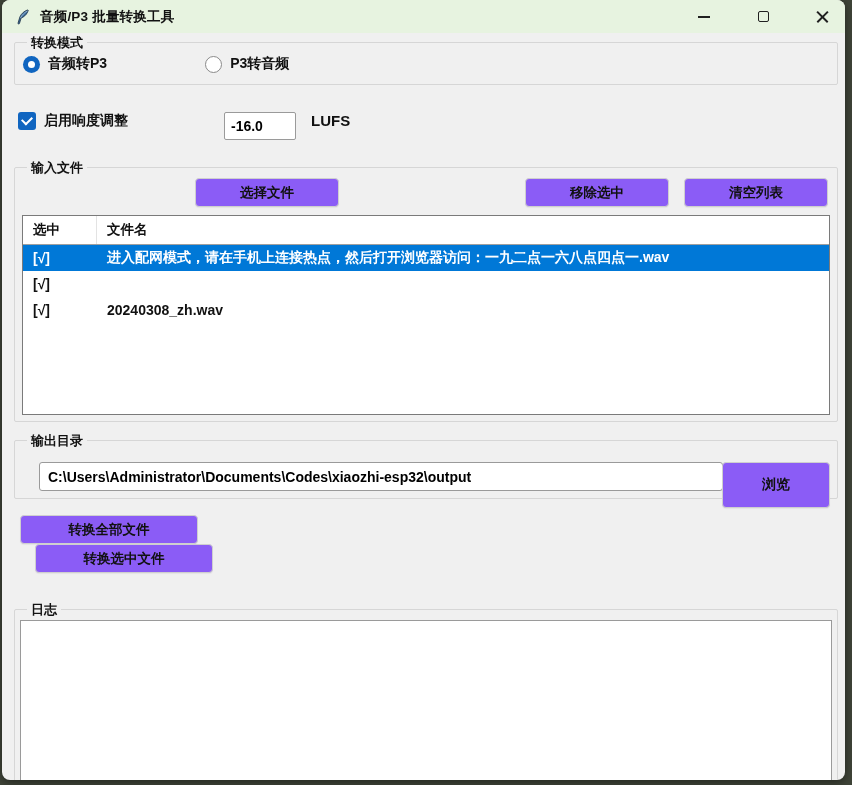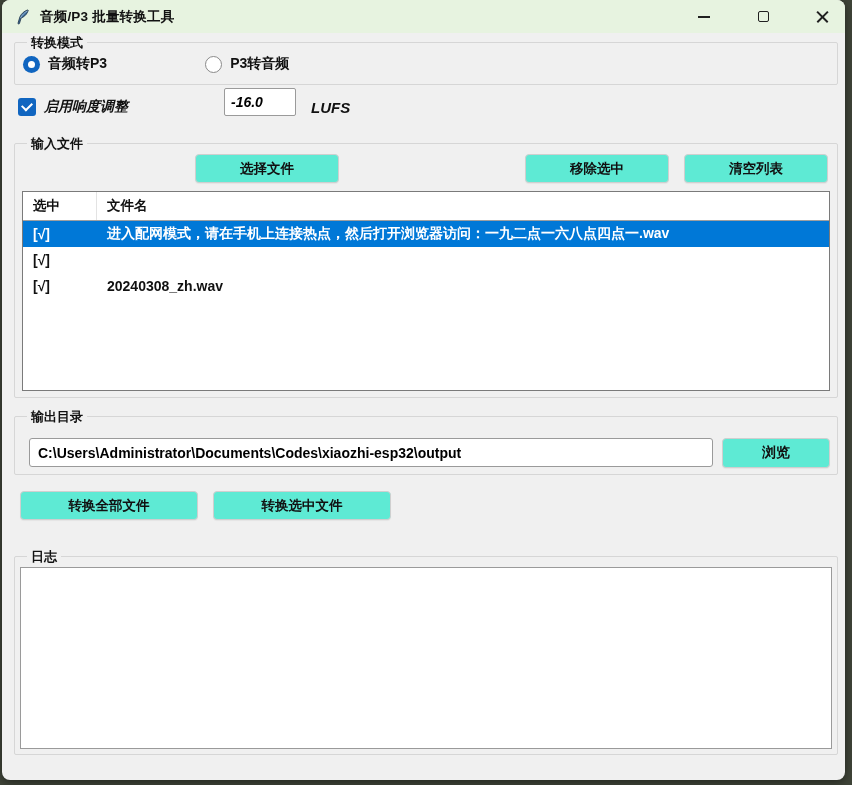--- a/index.html
+++ b/index.html
@@ -45,32 +45,32 @@
   .frame-mode{ margin-top:9px; height:43px; }
   .mode-row{ display:flex; align-items:center; height:100%; padding-left:8px; }
   .radio-opt{ display:flex; align-items:flex-end; cursor:default; }
   .radio-opt.second{ margin-left:98px; }
   .radio-circle{ width:17px; height:17px; border-radius:50%; position:relative; flex:0 0 auto; }
   .radio-on{ background:var(--accent); }
   .radio-on::after{ content:""; position:absolute; left:5px; top:5px; width:7px; height:7px; border-radius:50%; background:#fff; }
   .radio-off{ background:#fff; border:1.5px solid #8a8a8a; }
   .radio-label{ margin-left:8px; font-size:14px; }
   
-  .loud-row{ position:relative; margin-top:3px; margin-left:4px; height:28px; display:flex; align-items:flex-end;font-style:italic; }
+  .loud-row{ position:relative; margin-top:27px; margin-left:4px; height:28px; display:flex; align-items:flex-start; }
   .checkbox{ width:18px; height:18px; background:var(--accent); border-radius:3px; position:relative; flex:0 0 auto; }
   .checkbox::after{ content:""; position:absolute; left:4px; top:4px; width:8px; height:5px;
     border-left:2px solid #fff; border-bottom:2px solid #fff; transform:rotate(-45deg); }
   .check-label{ margin-left:8px; font-size:14px; }
   .loud-entry{ position:absolute; left:206px; top:0; width:72px; height:28px;
     border:1px solid #9a9a9a; border-radius:2px; background:#fff; font:inherit; font-size:14px; padding:0 6px; }
   .lufs{ position:absolute; left:293px; font-size:15px; }
   
   .frame-input{ margin-top:27px; height:255px; }
   .btn{
-    background:#5eead4; border:1px solid #cfcfcf; border-radius:4px;
+    background:#8b5cf6; border:1px solid #cfcfcf; border-radius:4px;
     font:inherit; font-size:13.5px; color:#111; text-align:center; cursor:default;
     box-shadow:0 1px 1px rgba(0,0,0,.05);
   }
   .file-btn{ position:absolute; top:10px; height:29px; width:144px; }
   .btn-select{ left:180px; }
   .btn-remove{ left:510px; }
   .btn-clear{ left:669px; }
   .file-table{
     position:absolute; left:7px; right:7px; top:47px; bottom:6px;
     background:#fff; border:1px solid #7a7a7a; overflow:hidden;
@@ -78,25 +78,25 @@
   .t-header{ display:flex; height:29px; border-bottom:1px solid #9f9f9f; background:#fff; }
   .t-h-cell{ font-size:13.5px; display:flex; align-items:center; padding-left:10px; cursor:default; }
   .t-h-cell.c1{ width:74px; border-right:1px solid #e3e3e3; }
   .t-h-cell.c2{ flex:1; }
   .t-row{ display:flex; height:26px; align-items:center; font-size:14px; cursor:default; }
   .t-row .c1{ width:74px; padding-left:10px; flex:0 0 auto; }
   .t-row .c2{ flex:1; padding-left:10px; white-space:nowrap; overflow:hidden; }
   .t-row.selected{ background:var(--selection); color:#fff; }
   
   .frame-output{ margin-top:18px; height:59px; }
-  .out-entry{ position:absolute; left:14px; top:21px; width:684px; height:29px;
+  .out-entry{ position:absolute; left:24px; top:21px; width:684px; height:29px;
     border:1px solid #9a9a9a; border-radius:3px; background:#fff; font:inherit; font-size:14px; padding:0 8px; }
-  .btn-browse{ position:absolute; left:707px; top:21px; width:108px; height:30px; font-size:14px; }
+  .btn-browse{ position:absolute; left:707px; top:21px; width:108px; height:46px; font-size:14px; }
   
-  .convert-row{ margin-top:16px; margin-left:6px; display:flex; }
+  .convert-row{ margin-top:16px; margin-left:6px; display:flex;flex-direction:column; }
   .btn-convert{ width:178px; height:29px; font-size:13.5px; }
   .btn-convert + .btn-convert{ margin-left:15px; }
   
   .frame-log{ margin-top:36px; height:199px; }
   .log-area{
     position:absolute; left:5px; right:5px; top:10px; bottom:5px;
     background:#fff; border:1px solid #9a9a9a; resize:none; font:inherit; font-size:13px; padding:4px;
   }
 </style>
 </head>

